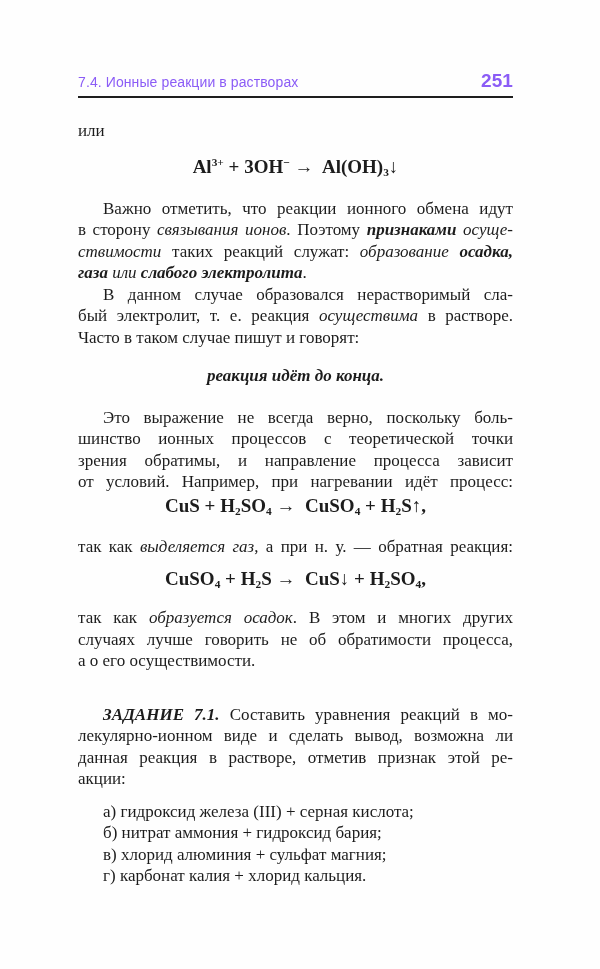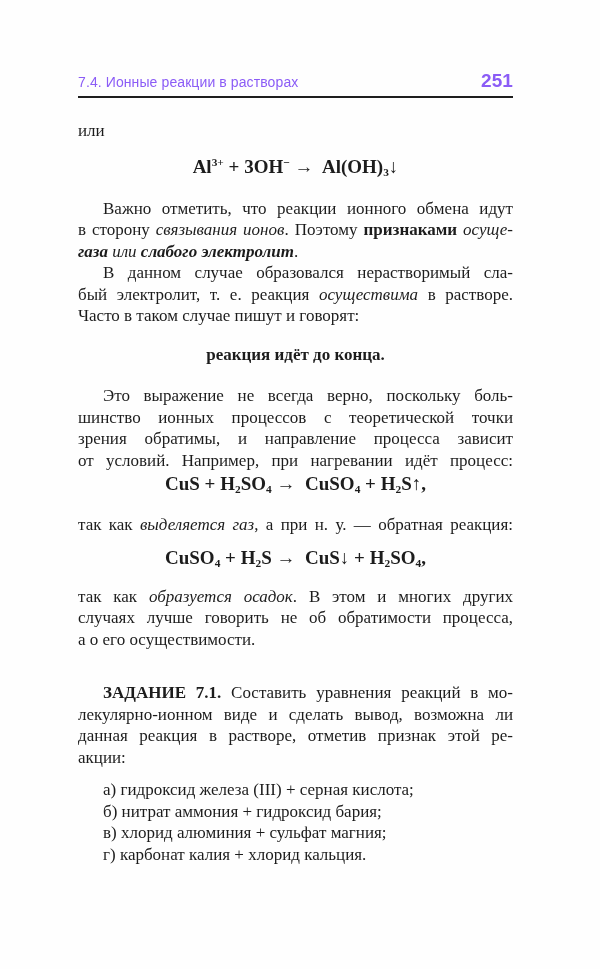--- a/index.html
+++ b/index.html
@@ -23,21 +23,21 @@
     height: 2px; background: #1e1e1e;
   }
   .content {
     position: absolute; left: 78px; top: 98px; width: 435px;
     font-size: 17px; line-height: 21.5px;
   }
   .line { min-height: 21.5px; }
   .jfull { text-align: justify; text-align-last: justify; }
   .ind  { text-indent: 25px; }
   .it { font-style: italic; }
-  .bd { font-weight: 700; }
+  .bd { font-weight: 700; font-style: italic; }
   .bi { font-weight: 700; font-style: italic; }
   .blk.equation .line {
     text-align: center; font-weight: 700; font-size: 19px;
     line-height: 26px; white-space: pre;
     font-family: "Liberation Serif", "DejaVu Sans", serif;
   }
   .blk.center .line { text-align: center; margin-top: 17px; }
   .sup { font-size: 0.6em; position: relative; top: -0.55em; }
   .sub { font-size: 0.6em; position: relative; top: 0.28em; }
   
@@ -66,21 +66,22 @@
   <div class="content" id="content" data-name="page-content">
       <div class="blk plain" data-name="connector-or">
         <div class="line" data-name="connector-or-line-1"><span>или</span></div>
       </div>
       <div class="blk equation" data-name="equation-al-hydroxide">
         <div class="line" data-name="equation-al-hydroxide-line-1"><span>Al</span><span class="sup">3+</span><span> + 3OH</span><span class="sup">−</span><span> →  Al(OH)</span><span class="sub">3</span><span>↓</span></div>
       </div>
       <div class="blk plain" data-name="paragraph-ion-exchange">
         <div class="line jfull ind" data-name="paragraph-ion-exchange-line-1"><span>Важно отметить, что реакции ионного обмена идут</span></div>
         <div class="line jfull" data-name="paragraph-ion-exchange-line-2"><span>в сторону </span><span class="it">связывания ионов</span><span>. Поэтому </span><span class="bd">признаками</span><span class="it"> осуще-</span></div>
-        <div class="line" data-name="paragraph-ion-exchange-line-4"><span class="bi">газа</span><span class="it"> или </span><span class="bi">слабого электролит</span><span>.</span></div>
+        <div class="line jfull" data-name="paragraph-ion-exchange-line-3"><span class="it">ствимости</span><span> таких реакций служат: </span><span class="it">образование </span><span class="bi">осадка,</span></div>
+        <div class="line" data-name="paragraph-ion-exchange-line-4"><span class="bi">газа</span><span class="it"> или </span><span class="bi">слабого электролита</span><span>.</span></div>
       </div>
       <div class="blk plain" data-name="paragraph-weak-electrolyte">
         <div class="line jfull ind" data-name="paragraph-weak-electrolyte-line-1"><span>В данном случае образовался нерастворимый сла-</span></div>
         <div class="line jfull" data-name="paragraph-weak-electrolyte-line-2"><span>бый электролит, т. е. реакция </span><span class="it">осуществима</span><span> в растворе.</span></div>
         <div class="line" data-name="paragraph-weak-electrolyte-line-3"><span>Часто в таком случае пишут и говорят:</span></div>
       </div>
       <div class="blk center" data-name="statement-goes-to-completion">
         <div class="line" data-name="statement-goes-to-completion-line-1"><span class="bd">реакция идёт до конца.</span></div>
       </div>
       <div class="blk plain" data-name="paragraph-reversibility">

